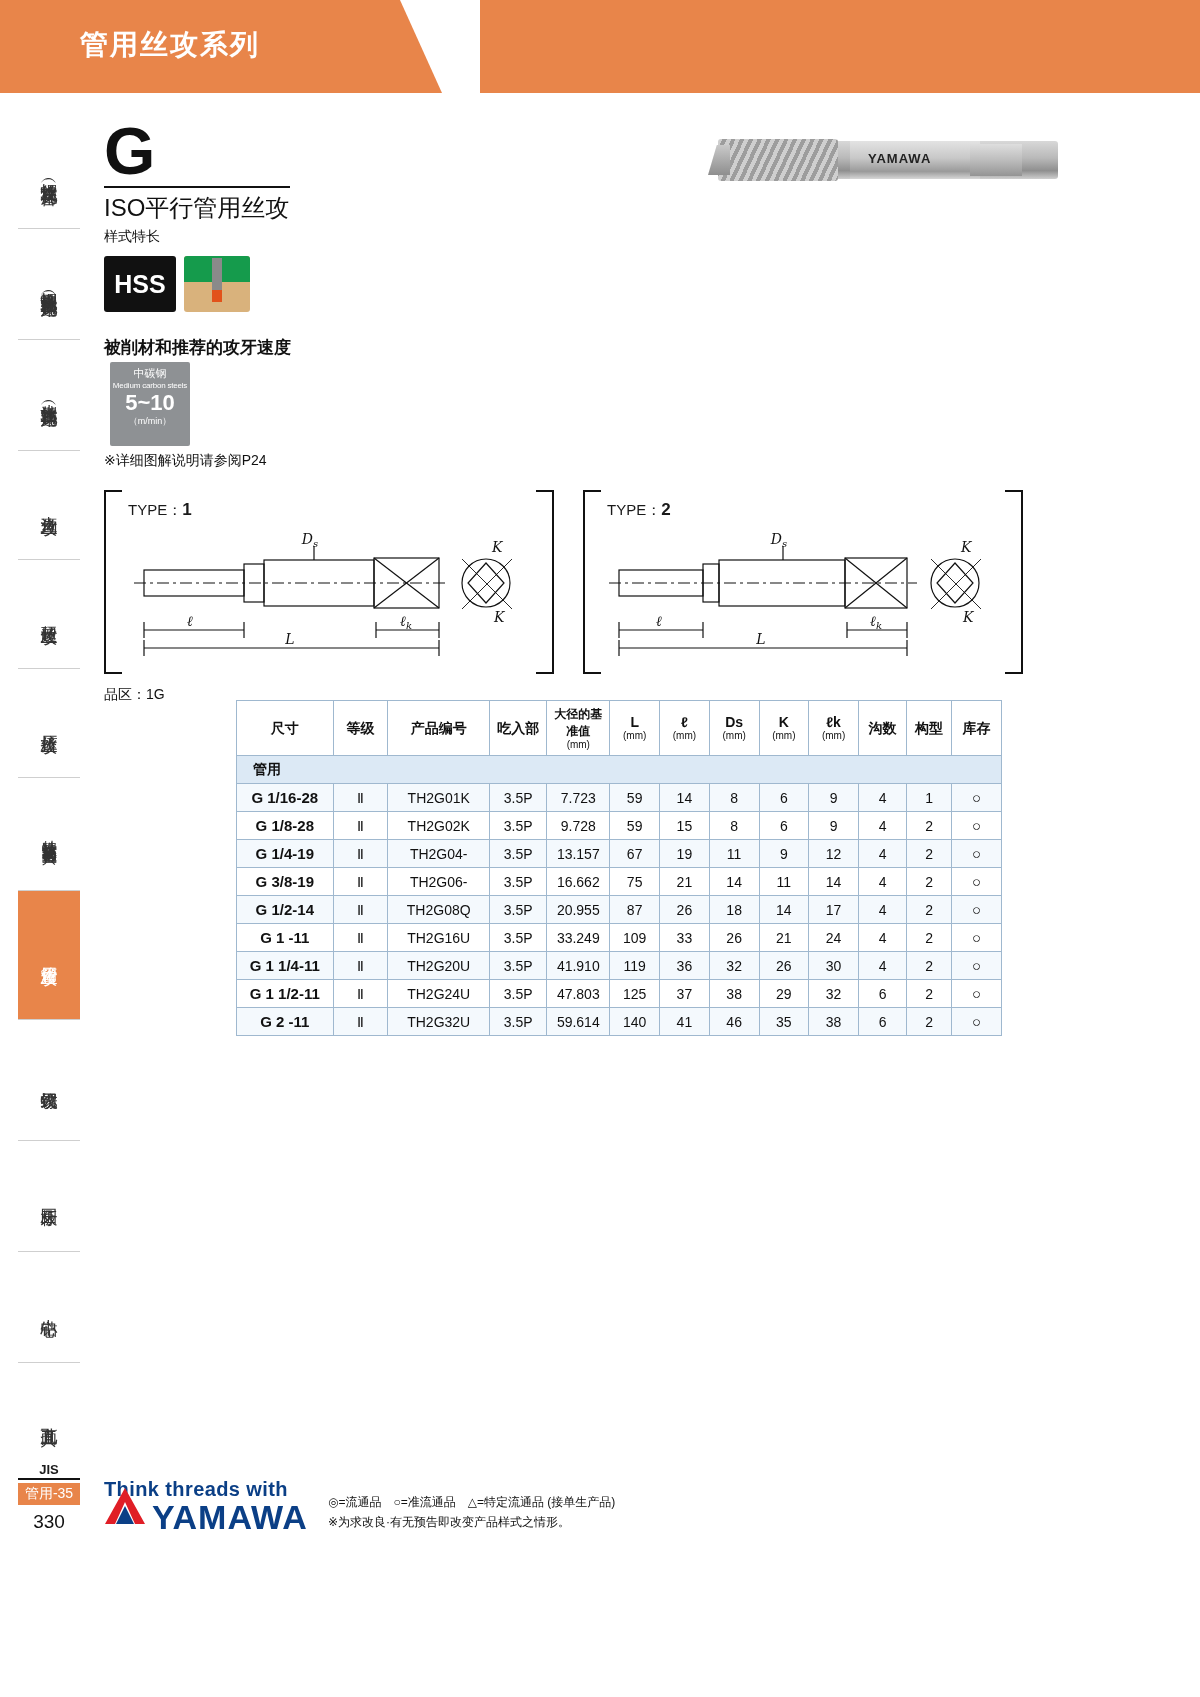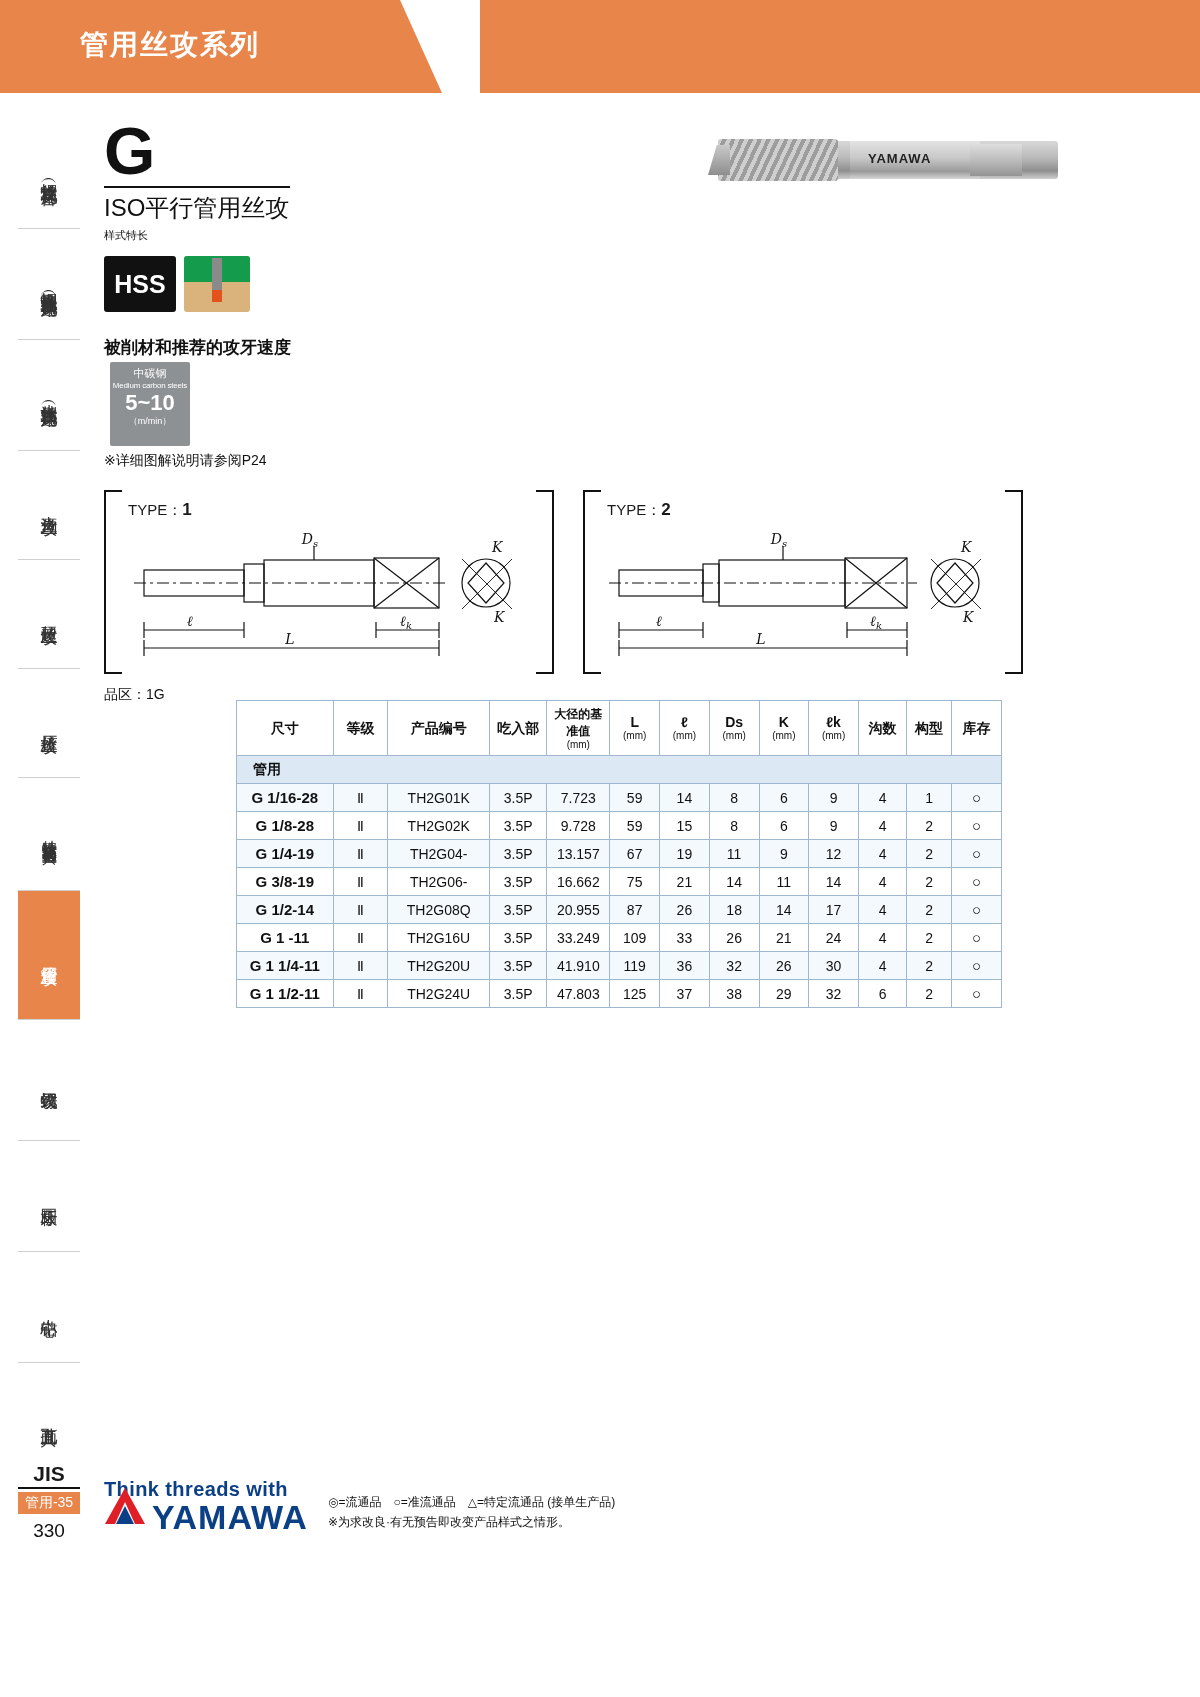--- a/index.html
+++ b/index.html
@@ -34,29 +34,29 @@
   .rail-item .vtext{
     writing-mode:vertical-rl;text-orientation:upright;
     font-size:17px;line-height:1.12;letter-spacing:1px;text-align:center;
     padding:10px 0;font-weight:500;
   }
   .rail-item.active{background:#e8854a;}
   .rail-item.active .vtext{color:#ffffff;}
 
   
   .jis-badge{position:absolute;left:18px;top:1462px;width:62px;text-align:center;}
-  .jis-badge .jis{font-size:21px;font-weight:bold;border-bottom:2px solid #111;padding-bottom:1px;}
+  .jis-badge .jis{font-size:13px;font-weight:bold;border-bottom:2px solid #111;padding-bottom:1px;}
   .jis-badge .code{background:#e8854a;color:#fff;font-size:14px;padding:2px 0;margin-top:3px;}
   .jis-badge .pageno{font-size:19px;margin-top:6px;color:#111;}
 
   
   .big-g{position:absolute;left:104px;top:118px;font-size:66px;font-weight:bold;line-height:1;color:#111;}
   .g-rule{position:absolute;left:104px;top:186px;width:186px;height:2px;background:#111;}
   .sub-title{position:absolute;left:104px;top:192px;font-size:24px;color:#111;}
-  .sub-title2{position:absolute;left:104px;top:228px;font-size:11px;color:#111;}
+  .sub-title2{position:absolute;left:104px;top:228px;font-size:14px;color:#111;}
 
   .hss-badge{
     position:absolute;left:104px;top:256px;width:72px;height:56px;background:#111;color:#fff;
     display:flex;align-items:center;justify-content:center;font-size:25px;font-weight:bold;border-radius:3px;
   }
   .hole-icon{position:absolute;left:184px;top:256px;width:66px;height:56px;border-radius:3px;overflow:hidden;background:#d9b27c;}
   .hole-icon .green{position:absolute;left:0;top:0;width:100%;height:26px;background:#159b4c;}
   .hole-icon .shaft{position:absolute;left:28px;top:2px;width:10px;height:34px;background:#8a8a8a;}
   .hole-icon .tip{position:absolute;left:28px;top:34px;width:10px;height:12px;background:#e2521a;}
 
@@ -436,20 +436,35 @@
         <td>47.803</td>
         <td>125</td>
         <td>37</td>
         <td>38</td>
         <td>29</td>
         <td>32</td>
         <td>6</td>
         <td>2</td>
         <td class="stock">○</td>
       </tr>
+      <tr>
+        <td class="size">G 2 -11</td>
+        <td>Ⅱ</td>
+        <td>TH2G32U</td>
+        <td>3.5P</td>
+        <td>59.614</td>
+        <td>140</td>
+        <td>41</td>
+        <td>46</td>
+        <td>35</td>
+        <td>38</td>
+        <td>6</td>
+        <td>2</td>
+        <td class="stock">○</td>
+      </tr>
     </tbody>
   </table>
 
   <div class="footer-logo">
     <svg class="mark" viewBox="0 0 42 40">
       <polygon points="21,2 41,38 31,38 21,16 11,38 1,38" fill="#e01e26"></polygon>
       <polygon points="21,20 30,38 12,38" fill="#0b3f86"></polygon>
     </svg>
     <div class="think">Think threads with</div>
     <div class="yam">YAMAWA</div>

